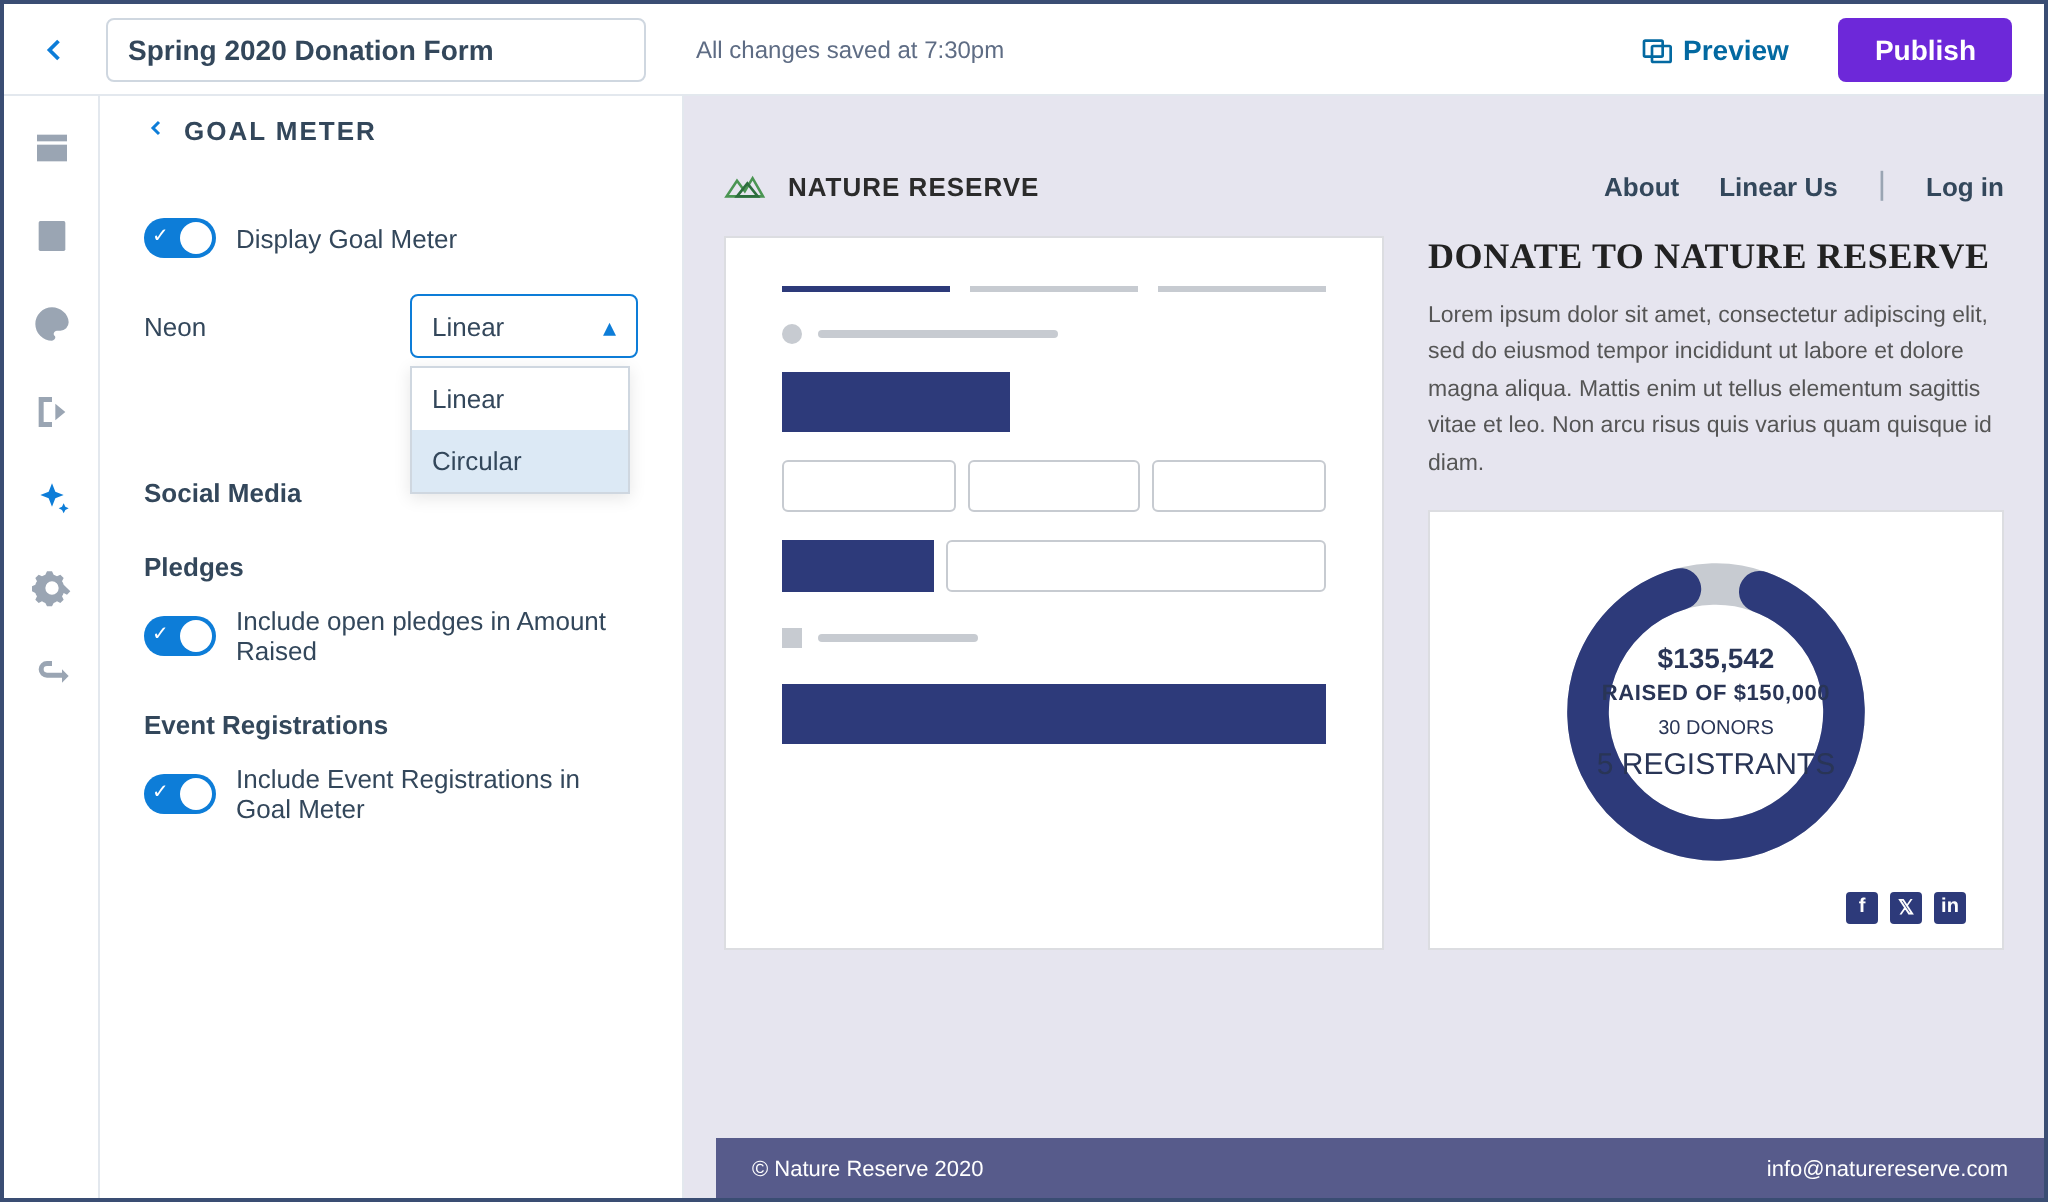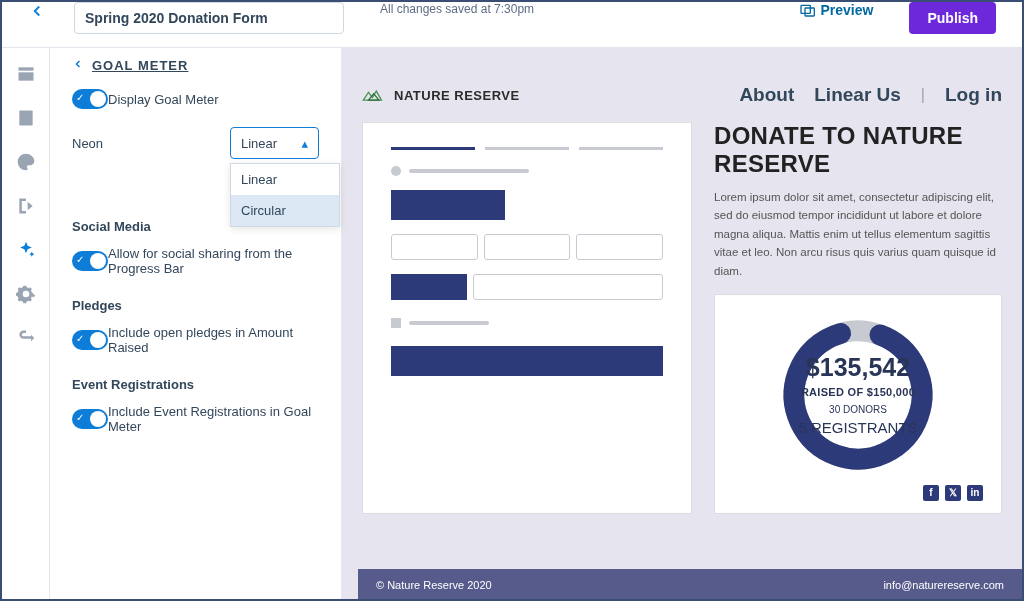--- a/index.html
+++ b/index.html
@@ -1,62 +1,62 @@
 <!DOCTYPE html>
 <html><head>
 <meta charset="utf-8">
 <style>
 * { box-sizing: border-box; margin: 0; padding: 0; }
 body { font-family: -apple-system, BlinkMacSystemFont, "Segoe UI", Arial, sans-serif; background: #fff; width: 1024px; height: 601px; overflow: hidden; border: 2px solid #3a4d73; }
 
 
-.topbar { height: 46px; display: flex; align-items: flex-start; padding: 0 26px; border-bottom: 1px solid #e3e8ee; background: #fff; gap: 28px; }
+.topbar { height: 46px; display: flex; align-items: center; padding: 0 16px; border-bottom: 1px solid #e3e8ee; background: #fff; gap: 17px; }
 .topbar .back { width: 18px; height: 18px; color: #0d7dd8; cursor: pointer; display: flex; align-items: center; justify-content: center; }
 .topbar .title-input { flex: 0 0 270px; height: 32px; border: 1px solid #cfd7e0; border-radius: 4px; padding: 0 10px; font-size: 14px; color: #33475b; font-weight: 600; }
 .topbar .saved { font-size: 12px; color: #5e6c84; margin-left: 8px; }
 .topbar .spacer { flex: 1; }
 .topbar .preview { display: flex; align-items: center; gap: 6px; color: #0369a1; font-size: 14px; font-weight: 600; cursor: pointer; margin-right: 8px; }
 .topbar .preview svg { width: 16px; height: 16px; }
 .topbar .publish { background: #6d28d9; color: #fff; border: none; padding: 8px 18px; border-radius: 4px; font-size: 14px; font-weight: 600; cursor: pointer; }
 
 
 .layout { display: flex; height: 553px; }
 .iconrail { width: 48px; border-right: 1px solid #e3e8ee; padding-top: 16px; display: flex; flex-direction: column; align-items: center; gap: 24px; }
 .iconrail .icon { width: 20px; height: 20px; color: #9aa5b3; cursor: pointer; }
 .iconrail .icon.active { color: #0d7dd8; }
 
 .sidebar { width: 292px; border-right: 1px solid #e3e8ee; padding: 10px 22px; font-size: 13px; color: #33475b; background: #fff; }
-.sidebar .panel-head { display: flex; align-items: center; gap: 8px; margin-bottom: 16px; text-decoration: underline; }
+.sidebar .panel-head { display: flex; align-items: center; gap: 8px; margin-bottom: 36px; }
 .sidebar .panel-head .chev { color: #0d7dd8; cursor: pointer; }
 .sidebar .panel-title { font-size: 13px; font-weight: 700; letter-spacing: 1px; color: #33475b; }
 
-.row { display: flex; align-items: center; margin-bottom: 18px; }
+.row { display: flex; align-items: center; gap: 10px; margin-bottom: 18px; }
 .toggle { width: 36px; height: 20px; background: #0d7dd8; border-radius: 10px; position: relative; cursor: pointer; flex-shrink: 0; }
 .toggle::after { content: ""; position: absolute; width: 16px; height: 16px; background: #fff; border-radius: 50%; top: 2px; right: 2px; }
 .toggle::before { content: "✓"; color: #fff; font-size: 10px; position: absolute; left: 4px; top: 3px; }
 .row .label { font-size: 13px; color: #33475b; }
 
 .style-row { display: flex; align-items: center; justify-content: space-between; margin-bottom: 8px; }
 .style-row .lbl { font-size: 13px; color: #33475b; }
-.select { position: relative; width: 89px; }
+.select { position: relative; width: 114px; }
 .select .box { height: 32px; border: 1.5px solid #0d7dd8; border-radius: 4px; display: flex; align-items: center; justify-content: space-between; padding: 0 10px; font-size: 13px; color: #33475b; cursor: pointer; background: #fff; }
 .select .caret { color: #0d7dd8; }
 .select .dropdown { position: absolute; top: 36px; left: 0; width: 110px; background: #fff; border: 1px solid #cfd7e0; box-shadow: 0 2px 8px rgba(0,0,0,0.1); z-index: 10; }
 .select .dropdown .opt { padding: 8px 10px; font-size: 13px; cursor: pointer; }
 .select .dropdown .opt.hover { background: #dce9f5; }
 
 .section-label { font-size: 13px; font-weight: 600; color: #33475b; margin: 22px 0 12px; }
 
 
 .preview-area { flex: 1; background: #e6e5ef; padding: 16px 20px; overflow: hidden; position: relative; }
 .site-nav { display: flex; align-items: center; gap: 20px; margin-bottom: 16px; margin-top: 20px; }
 .logo { display: flex; align-items: center; gap: 6px; font-weight: 700; font-size: 13px; letter-spacing: 0.5px; color: #2b2b2b; }
 .logo svg { width: 26px; height: 18px; }
 .site-nav .spacer2 { flex: 1; }
-.site-nav a { font-size: 19px; font-weight: 600; color: #33475b; text-decoration: none; cursor: pointer; }
+.site-nav a { font-size: 13px; font-weight: 600; color: #33475b; text-decoration: none; cursor: pointer; }
 .site-nav .divider { color: #9aa5b3; }
 
 .site-body { display: flex; gap: 22px; }
 
 .form-card { width: 330px; background: #fff; border: 1px solid #dcdde1; padding: 24px 28px 30px; }
 .form-tabs { display: flex; gap: 10px; margin-bottom: 16px; }
 .form-tabs div { height: 3px; background: #c7cbd1; flex: 1; }
 .form-tabs div.active { background: #2d3a7a; }
 .form-head { display: flex; align-items: center; gap: 8px; margin-bottom: 14px; }
 .form-head .circle { width: 10px; height: 10px; border-radius: 50%; background: #c7cbd1; }
@@ -67,28 +67,28 @@
 .form-inputs div { flex: 1; height: 26px; border: 1px solid #c7cbd1; border-radius: 3px; }
 .form-split { display: flex; gap: 6px; margin-bottom: 18px; }
 .form-split .btn { width: 28%; height: 26px; background: #2d3a7a; }
 .form-split .inp { flex: 1; height: 26px; border: 1px solid #c7cbd1; border-radius: 3px; }
 .form-check { display: flex; align-items: center; gap: 8px; margin-bottom: 18px; }
 .form-check .sq { width: 10px; height: 10px; background: #c7cbd1; }
 .form-check .ln { width: 80px; height: 4px; background: #c7cbd1; border-radius: 2px; }
 .form-submit { height: 30px; background: #2d3a7a; }
 
 .donate-col { flex: 1; }
-.donate-title { font-size: 24px; font-weight: 800; color: #222; margin-bottom: 10px; letter-spacing: 0.3px; }
+.donate-title { font-size: 18px; font-weight: 800; color: #222; margin-bottom: 10px; letter-spacing: 0.3px; font-family: Liberation Serif, serif; }
 .donate-desc { font-size: 11.5px; color: #555; line-height: 1.6; margin-bottom: 14px; }
 
 .meter-card { background: #fff; border: 1px solid #dcdde1; padding: 20px 10px 12px; text-align: center; }
 .meter-wrap { width: 160px; height: 160px; margin: 0 auto 6px; position: relative; }
 .meter-svg { width: 100%; height: 100%; transform: rotate(-70deg); }
 .meter-inner { position: absolute; inset: 0; display: flex; flex-direction: column; align-items: center; justify-content: center; }
-.meter-amount { font-size: 25px; font-weight: 700; color: #293556; }
+.meter-amount { font-size: 14px; font-weight: 700; color: #293556; }
 .meter-goal { font-size: 11px; color: #293556; margin-top: 4px; font-weight: 600; letter-spacing: 0.3px; }
 .meter-donors { font-size: 10px; color: #293556; margin-top: 6px; }
 .meter-reg { font-size: 15px; color: #293556; margin-top: 4px; }
 .socials { display: flex; gap: 6px; justify-content: flex-end; margin-top: 10px; padding-right: 8px; }
 .socials div { width: 16px; height: 16px; background: #2d3a7a; border-radius: 2px; color: #fff; font-size: 10px; display: flex; align-items: center; justify-content: center; cursor: pointer; font-weight: bold; }
 
 .footers { position: absolute; bottom: 0; left: 16px; right: 0; }
 .foot1 { background: #575b8b; color: #fff; font-size: 11px; padding: 10px 18px; display: flex; justify-content: space-between; }
 .foot2 { background: #2d3a5f; color: #fff; font-size: 12px; padding: 10px 18px; display: flex; justify-content: space-between; align-items: center; }
 .foot2 .links a { color: #fff; cursor: pointer; }
@@ -167,24 +167,20 @@
           <span class="caret">▴</span>
         </div>
         <div class="dropdown">
           <div class="opt">Linear</div>
           <div class="opt hover">Circular</div>
         </div>
       </div>
     </div>
 
     <div class="section-label" style="margin-top:60px;">Social Media</div>
-    <div class="row">
-      <div class="toggle"></div>
-      <div class="label">Allow for social sharing from the Progress Bar</div>
-    </div>
 
     <div class="section-label">Pledges</div>
     <div class="row">
       <div class="toggle"></div>
       <div class="label">Include open pledges in Amount Raised</div>
     </div>
 
     <div class="section-label">Event Registrations</div>
     <div class="row">
       <div class="toggle"></div>

